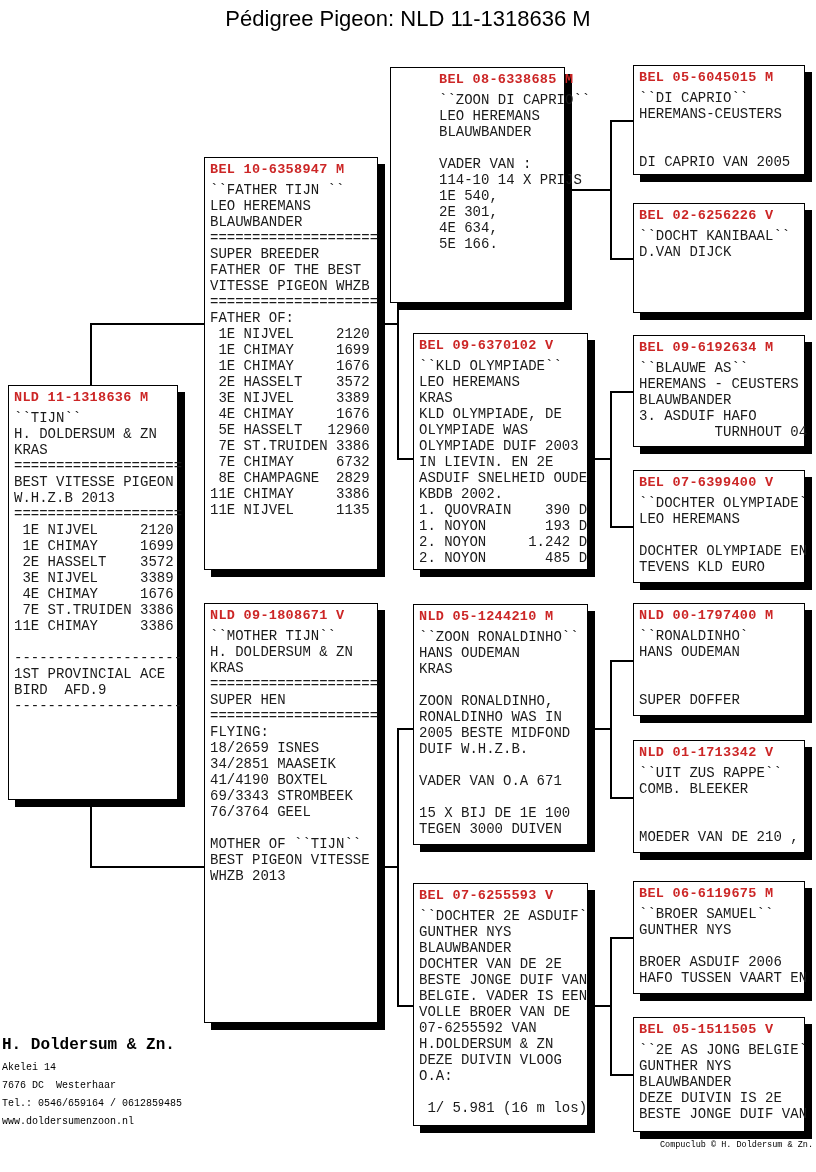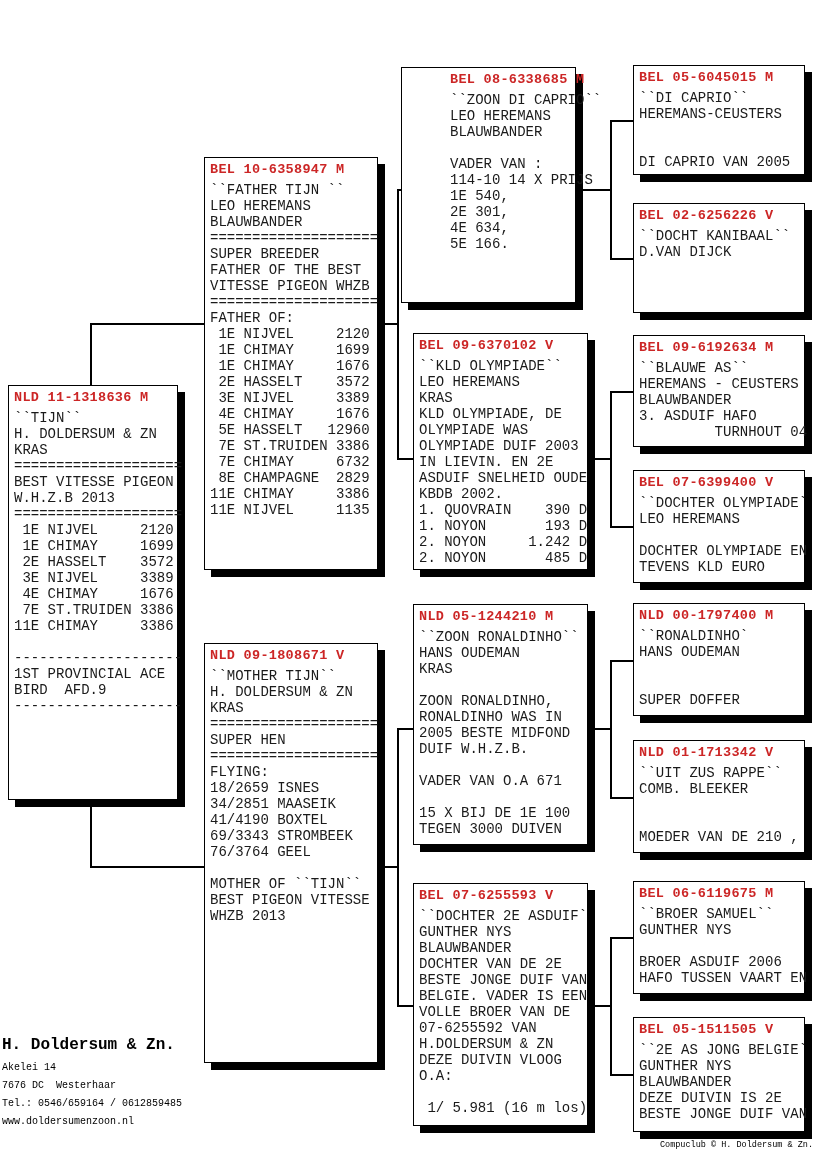--- a/index.html
+++ b/index.html
@@ -54,20 +54,21 @@
   .credit{
     position:absolute;right:3px;top:1140px;
     font-size:8.5px;color:#000;white-space:pre;
   }
 </style>
 </head>
 <body>
 
 <div id="page">
 
+  <div class="title">Pédigree Pigeon: NLD 11-1318636 M</div>
 
   <div class="vl" style="left:90px;top:323px;height:543px;"></div>
   <div class="hl" style="left:90px;top:323px;width:307px;"></div>
   <div class="hl" style="left:90px;top:866px;width:307px;"></div>
 
   <div class="vl" style="left:397px;top:189px;height:269px;"></div>
   <div class="vl" style="left:397px;top:728px;height:277px;"></div>
   <div class="hl" style="left:397px;top:189px;width:213px;"></div>
   <div class="hl" style="left:397px;top:458px;width:213px;"></div>
   <div class="hl" style="left:397px;top:728px;width:213px;"></div>
@@ -126,41 +127,41 @@
  2E HASSELT    3572
  3E NIJVEL     3389
  4E CHIMAY     1676
  5E HASSELT   12960
  7E ST.TRUIDEN 3386
  7E CHIMAY     6732
  8E CHAMPAGNE  2829
 11E CHIMAY     3386
 11E NIJVEL     1135</pre>
   </div>
-  <div class="pbox" style="left:204px;top:603px;width:174px;height:420px;margin-top:40px;">
+  <div class="pbox" style="left:204px;top:603px;width:174px;height:420px;">
     <div class="ring">NLD 09-1808671 V</div>
     <pre class="body">``MOTHER TIJN``
 H. DOLDERSUM &amp; ZN
 KRAS
 ====================
 SUPER HEN
 ====================
 FLYING:
 18/2659 ISNES
 34/2851 MAASEIK
 41/4190 BOXTEL
 69/3343 STROMBEEK
 76/3764 GEEL
 
 MOTHER OF ``TIJN``
 BEST PIGEON VITESSE
 WHZB 2013</pre>
   </div>
 
-  <div class="pbox" style="left:401px;top:67px;width:175px;height:236px;padding-left:48px;">
+  <div class="pbox" style="left:390px;top:67px;width:175px;height:236px;padding-left:48px;">
     <div class="ring">BEL 08-6338685 M</div>
     <pre class="body">``ZOON DI CAPRIO``
 LEO HEREMANS
 BLAUWBANDER
 
 VADER VAN :
 114-10 14 X PRIJS
 1E 540,
 2E 301,
 4E 634,

